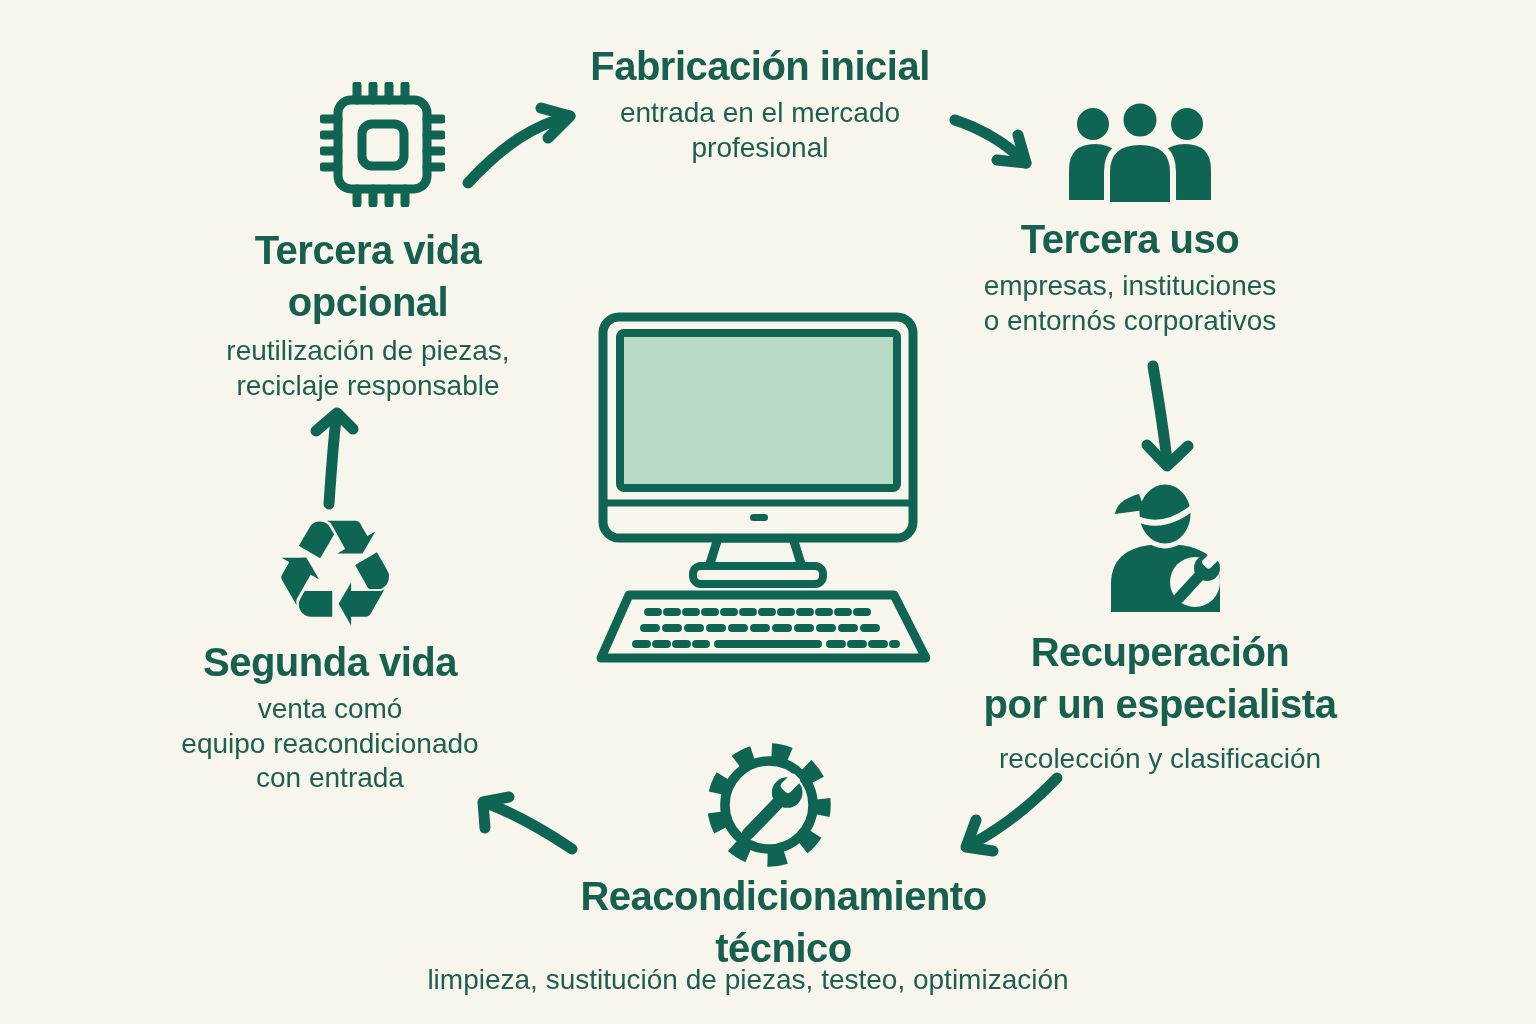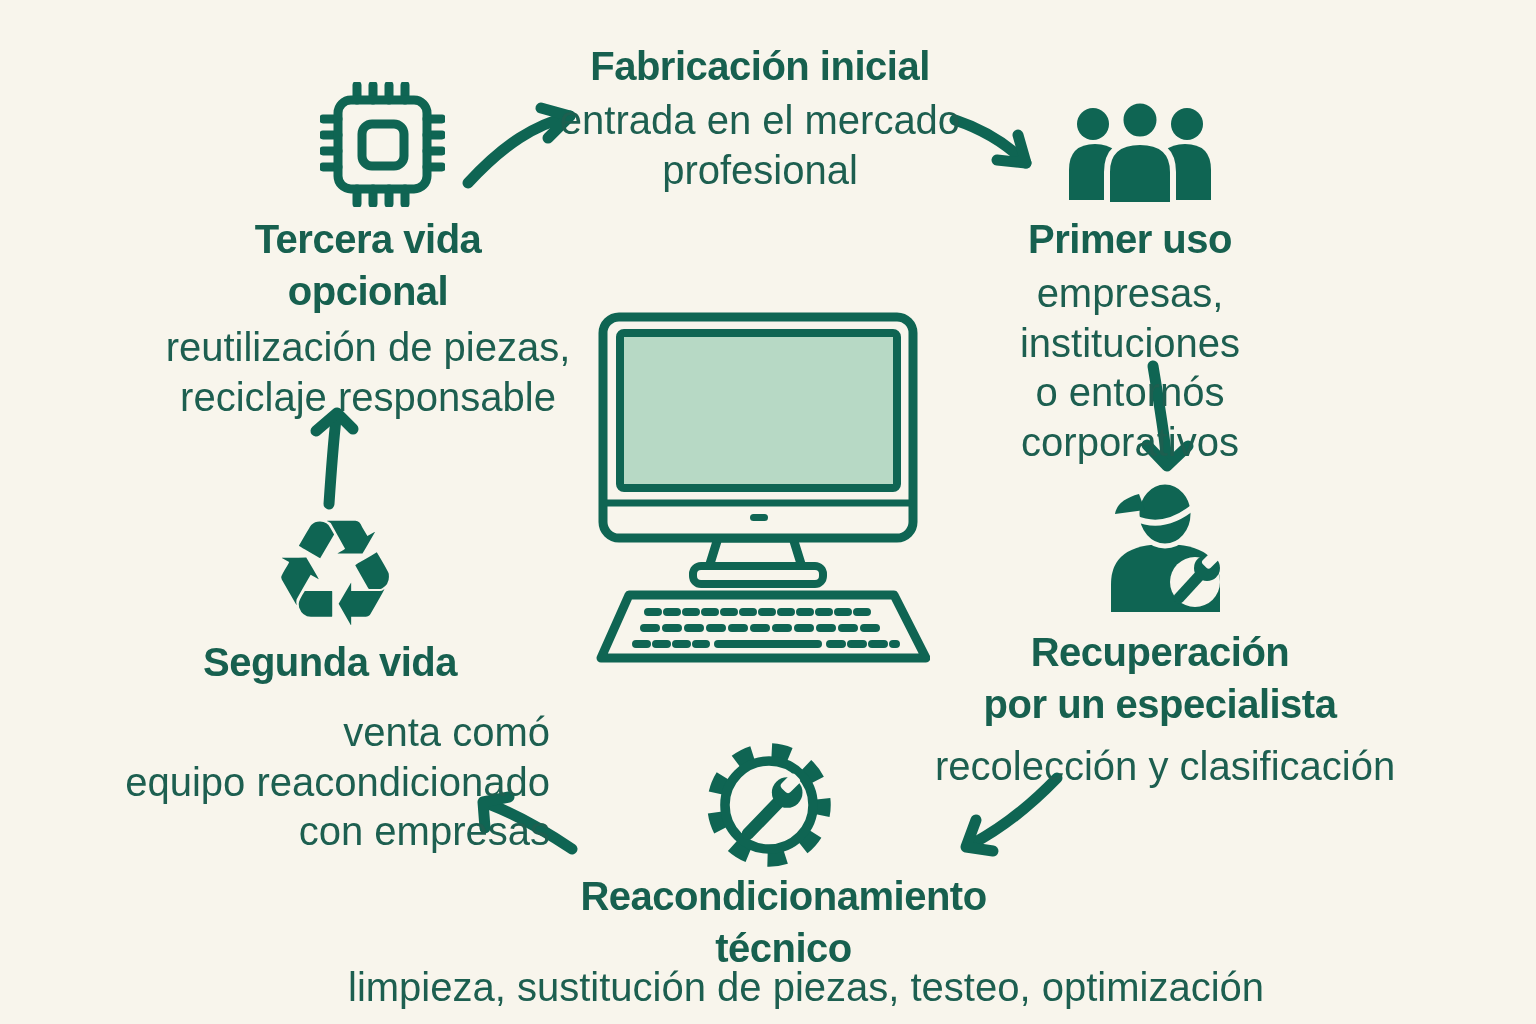--- a/index.html
+++ b/index.html
@@ -15,21 +15,21 @@
   .stage-title{
     font-weight:700;
     font-size:40px;
     line-height:1.3;
     color:#17604f;
     text-align:center;
     letter-spacing:-0.5px;
   }
   .stage-sub{
     font-weight:400;
-    font-size:40px;
+    font-size:28px;
     line-height:1.24;
     color:#1d5f50;
     text-align:center;
   }
   .nowrap{white-space:nowrap;}
   .icon-box{line-height:0;}
   .recycle-glyph{
     font-family:"DejaVu Sans", sans-serif;
     font-size:148px;
     line-height:1;
@@ -117,21 +117,21 @@
         <path d="M 14 100 L 14 70 Q 14 44 40 44 Q 66 44 66 70 L 66 100 Z"></path>
         <circle cx="132" cy="24" r="16"></circle>
         <path d="M 104 100 L 104 70 Q 104 44 130 44 Q 156 44 156 70 L 156 100 Z"></path>
         <circle cx="85" cy="20" r="19" stroke="#f8f5ec" stroke-width="5"></circle>
         <path d="M 52 105 L 52 72 Q 52 42 85 42 Q 118 42 118 72 L 118 105 Z" stroke="#f8f5ec" stroke-width="6"></path>
       </g>
     </svg>
   </div>
   <div class="abs" style="left:950px;top:213px;width:360px;">
     <div class="stage-title">
-      <div>Primer uso</div>
+      <div>Tercera uso</div>
     </div>
     <div class="stage-sub" style="margin-top:4px;margin-left:-15px;width:390px;">
       <div>empresas, instituciones</div>
       <div>o entornós corporativos</div>
     </div>
   </div>
 
   <div class="abs icon-box" style="left:1103px;top:480px;">
     <svg width="125" height="135" viewBox="0 0 125 135">
 
@@ -175,40 +175,40 @@
   </div>
   <div class="abs stage-sub" style="left:348px;top:963px;width:800px;">
     <div class="nowrap">limpieza, sustitución de piezas, testeo, optimización</div>
   </div>
 
   <div class="abs recycle-glyph" style="left:255px;top:500px;width:160px;">♻</div>
   <div class="abs" style="left:130px;top:636px;width:400px;">
     <div class="stage-title">
       <div>Segunda vida</div>
     </div>
-    <div class="stage-sub" style="margin-top:20px;margin-left:-20px;width:440px;text-align:right;">
+    <div class="stage-sub" style="margin-top:4px;margin-left:-20px;width:440px;">
       <div>venta comó</div>
       <div>equipo reacondicionado</div>
-      <div>con empresas</div>
+      <div>con entrada</div>
     </div>
   </div>
 
   <div class="abs icon-box" style="left:320px;top:82px;">
     <svg width="125" height="125" viewBox="0 0 125 125">
       <g stroke="#0f6553" stroke-width="9" stroke-linecap="round" fill="none">
         <path d="M 37 3 V 18 M 53 3 V 18 M 69 3 V 18 M 85 3 V 18"></path>
         <path d="M 37 107 V 122 M 53 107 V 122 M 69 107 V 122 M 85 107 V 122"></path>
         <path d="M 3 37 H 18 M 3 53 H 18 M 3 69 H 18 M 3 85 H 18"></path>
         <path d="M 107 37 H 122 M 107 53 H 122 M 107 69 H 122 M 107 85 H 122"></path>
         <rect x="18" y="18" width="89" height="89" rx="13"></rect>
         <rect x="42" y="42" width="42" height="42" rx="10"></rect>
       </g>
     </svg>
   </div>
-  <div class="abs" style="left:158px;top:213px;width:420px;">
+  <div class="abs" style="left:158px;top:224px;width:420px;">
     <div class="stage-title">
       <div>Tercera vida</div>
       <div>opcional</div>
     </div>
     <div class="stage-sub" style="margin-top:6px;margin-left:-20px;width:460px;">
       <div>reutilización de piezas,</div>
       <div>reciclaje responsable</div>
     </div>
   </div>
 

